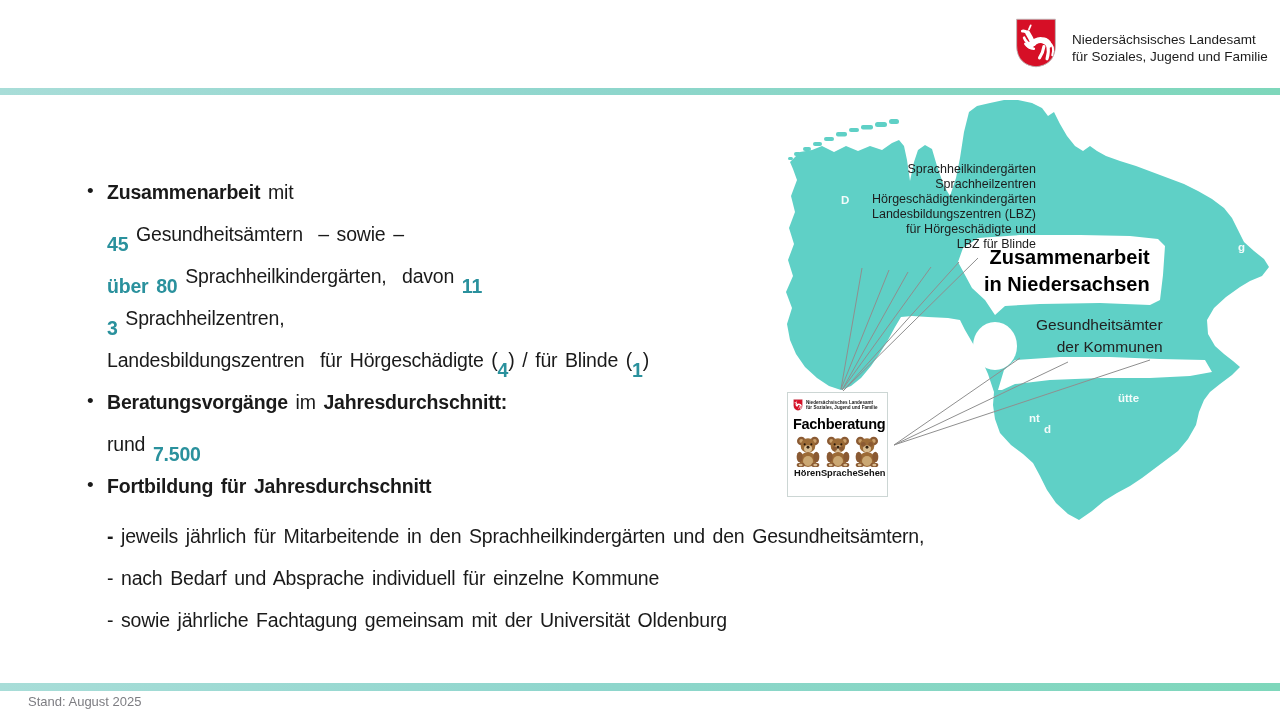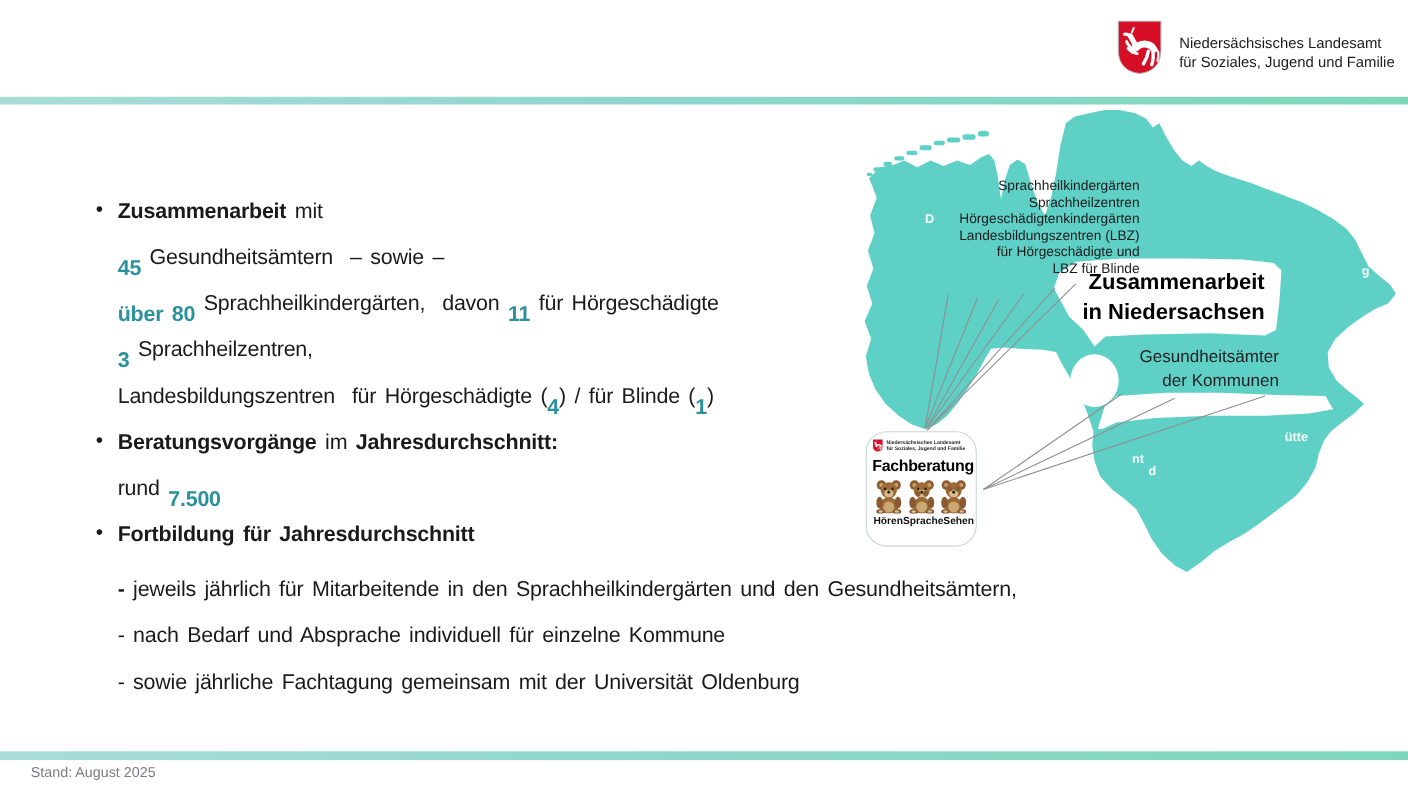--- a/index.html
+++ b/index.html
@@ -26,21 +26,21 @@
   .run.tb{font-weight:bold; color:var(--teal);margin-top:20px;}
   
   .map-svg{position:absolute; left:0; top:0; width:1280px; height:720px; pointer-events:none;}
   .map-label{position:absolute; color:#1c1c1c;text-align:right;}
   .facility-list{left:872px; top:162px; font-size:12.5px; line-height:15px;}
   .map-headline{left:984px; top:244px; font-size:20px; line-height:27px; font-weight:bold; color:#000;}
   .gesund-label{left:1036px; top:314px; font-size:15.5px; line-height:22px; color:#222;}
   .fragment{position:absolute; color:#fff; font-size:11.5px; font-weight:bold; opacity:.92;}
   
   .card{position:absolute; left:787px; top:392px; width:101px; height:105px; background:#fff;
-        border:1.5px solid #ccd6d4; border-radius:19px; box-sizing:border-box; padding:5px 5px 4px;}
+        border:1.5px solid #ccd6d4; border-radius:0; box-sizing:border-box; padding:5px 5px 4px;}
   .card-logo{display:flex; align-items:center;}
   .card-logo svg.shield{width:10px; height:14px; flex:0 0 auto;}
   .card-logo-text{margin-left:3px; font-size:4.6px; line-height:5.4px; font-weight:bold; color:#222;}
   .card-title{font-size:14.5px; font-weight:bold; color:#000; text-align:center; margin-top:4px; letter-spacing:-0.3px;}
   .bears{display:flex; justify-content:space-between; margin-top:3px; padding:0 1px;}
   .bears svg{width:28px; height:32px;}
   .bear-labels{display:flex; justify-content:space-between; margin-top:1px; font-size:9.3px; font-weight:bold; color:#111; padding:0 1px;}
   
   .stand{position:absolute; left:28px; top:694px; font-size:13px; color:#7d7d82;}
 </style>
@@ -94,21 +94,21 @@
     <div class="brand-text">
       <div>Niedersächsisches Landesamt</div>
       <div>für Soziales, Jugend und Familie</div>
     </div>
   </div>
   <div class="bar top"></div>
 
   <div class="content">
       <div class="line"><span class="dot">•</span><span class="run b">Zusammenarbeit</span><span class="run r"> mit</span></div>
       <div class="line"><span class="run tb">45</span><span class="run r"> Gesundheitsämtern  – sowie –</span></div>
-      <div class="line"><span class="run tb">über 80</span><span class="run r"> Sprachheilkindergärten,  davon </span><span class="run tb">11</span><span class="run r"> für Hörgeschädigte</span></div>
+      <div class="line"><span class="run tb">über 80</span><span class="run r"> Sprachheilkindergärten,  davon </span><span class="run tb">11</span></div>
       <div class="line"><span class="run tb">3</span><span class="run r"> Sprachheilzentren,</span></div>
       <div class="line"><span class="run r">Landesbildungszentren  für Hörgeschädigte (</span><span class="run tb">4</span><span class="run r">) / für Blinde (</span><span class="run tb">1</span><span class="run r">)</span></div>
       <div class="line"><span class="dot">•</span><span class="run b">Beratungsvorgänge</span><span class="run r"> im </span><span class="run b">Jahresdurchschnitt:</span></div>
       <div class="line"><span class="run r">rund </span><span class="run tb">7.500</span></div>
       <div class="line"><span class="dot">•</span><span class="run b">Fortbildung für Jahresdurchschnitt</span></div>
       <div class="line"><span class="run b">-</span><span class="run r"> jeweils jährlich für Mitarbeitende in den Sprachheilkindergärten und den Gesundheitsämtern,</span></div>
       <div class="line"><span class="run r">- nach Bedarf und Absprache individuell für einzelne Kommune</span></div>
       <div class="line"><span class="run r">- sowie jährliche Fachtagung gemeinsam mit der Universität Oldenburg</span></div>
     </div>
 
@@ -162,21 +162,21 @@
   </div>
   <div class="map-label gesund-label">
     <div>Gesundheitsämter</div>
     <div>der Kommunen</div>
   </div>
   <div id="map-fragments">
       <span class="fragment" style="left: 841px; top: 194px;">D</span>
       <span class="fragment" style="left: 960px; top: 334px;">r)</span>
       <span class="fragment" style="left: 1029px; top: 412px;">nt</span>
       <span class="fragment" style="left: 1044px; top: 423px;">d</span>
-      <span class="fragment" style="left: 1168px; top: 392px;">ütte</span>
+      <span class="fragment" style="left: 1118px; top: 392px;">ütte</span>
       <span class="fragment" style="left: 1238px; top: 241px;">g</span>
     </div>
 
   <div class="card">
     <div class="card-logo">
       <svg class="shield">
           <use href="#lsa-shield"></use>
         </svg>
       <div class="card-logo-text">
         <div>Niedersächsisches Landesamt</div>

